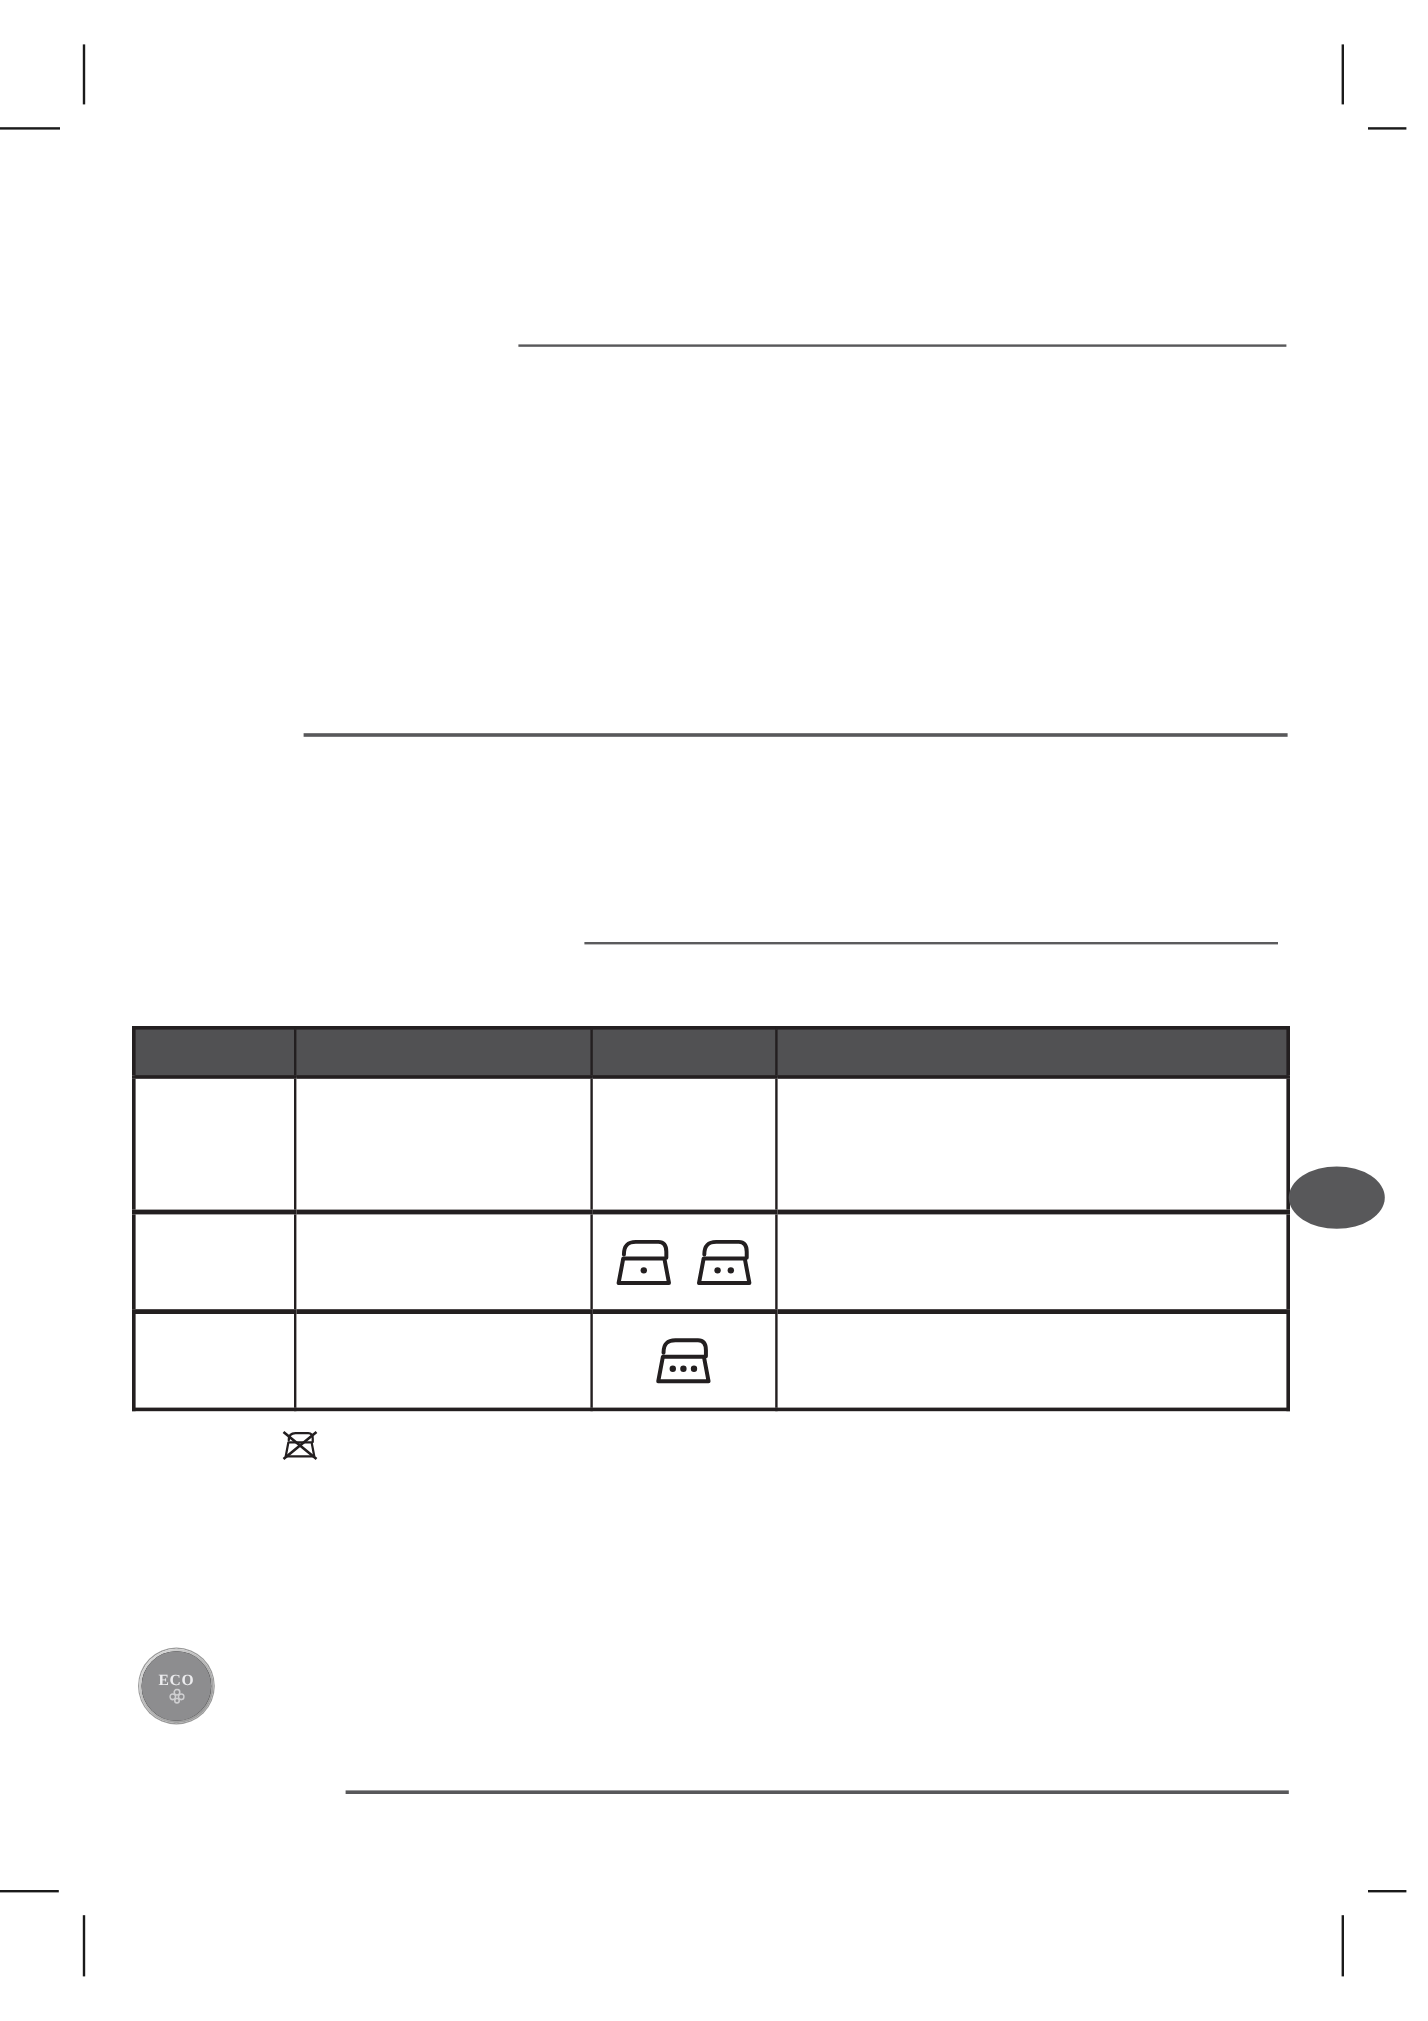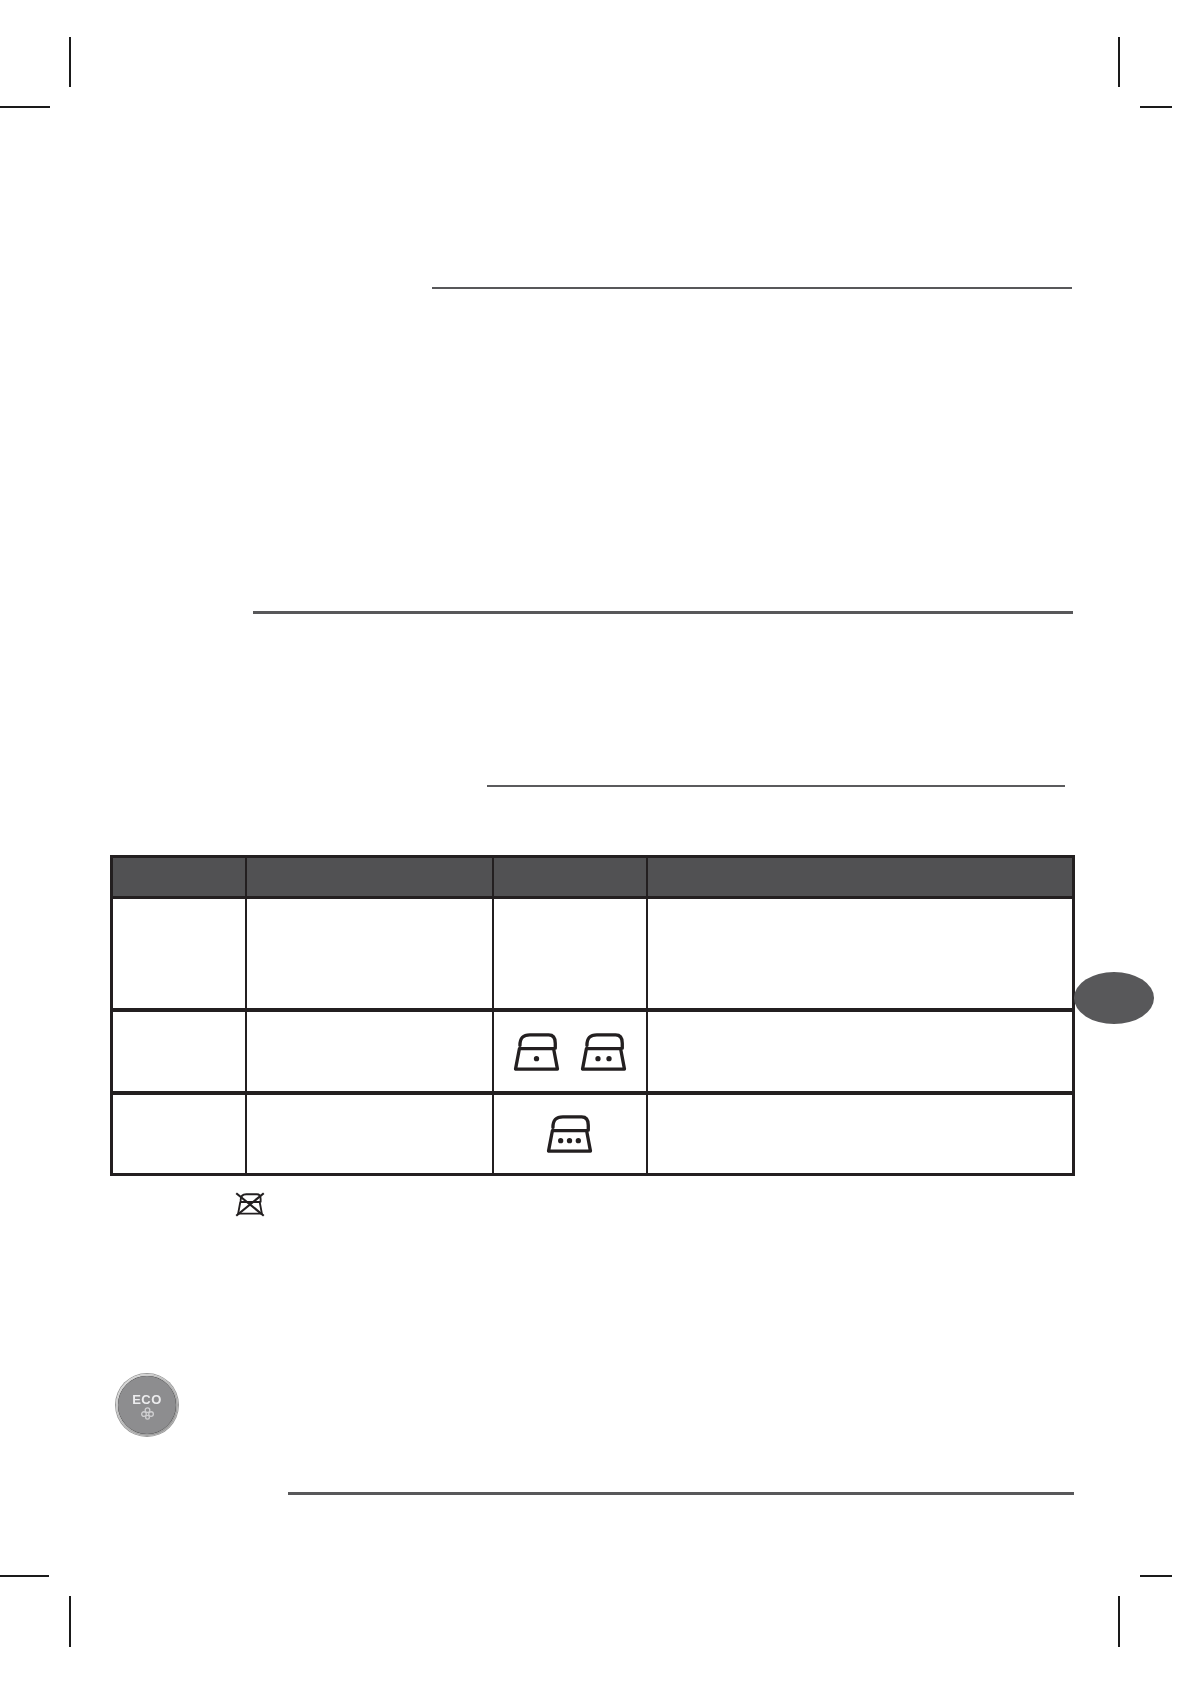--- a/index.html
+++ b/index.html
@@ -1,20 +1,20 @@
 <!DOCTYPE html>
 <html><head>
 <meta charset="utf-8">
 <style>
   html,body{margin:0;padding:0;background:#ffffff;}
   #page{
     position:relative;
     width:1172px;height:1684px;
     background:#ffffff;
-    font-family:Liberation Sans, sans-serif;
+    font-family:Liberation Serif, serif;
     overflow:hidden;
     text-align:right;
   }
   .abs{position:absolute;}
 
   
   .crop{position:absolute;background:#1a1a1a;}
 
   
   .rule{position:absolute;background:#58585a;}

